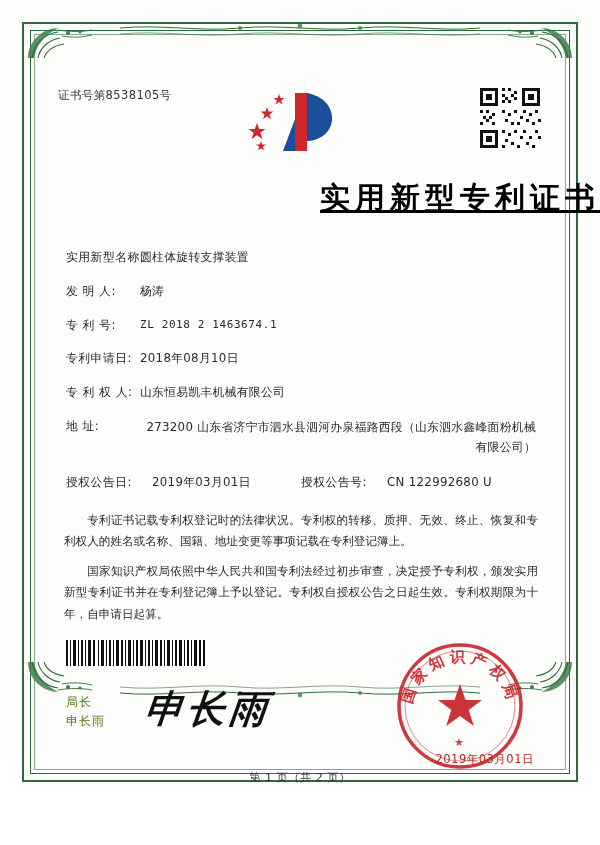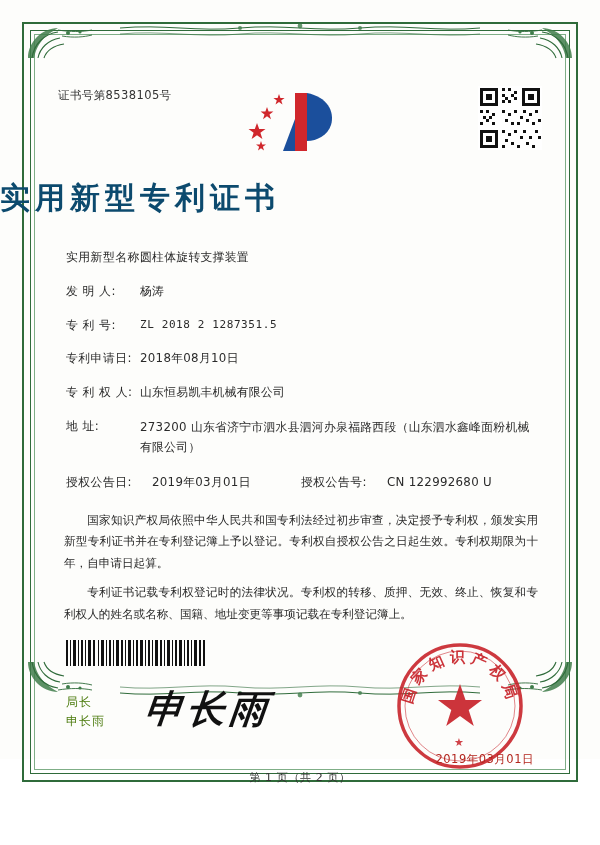--- a/index.html
+++ b/index.html
@@ -88,26 +88,27 @@
   .qr {
     position: absolute;
     right: 58px; top: 86px;
     width: 64px; height: 64px;
   }
 
   
   .title {
     position: absolute;
     left: 0; right: 0; top: 178px;
-    text-align: left;
+    text-align: right;
     font-family: "DejaVu Serif", "Liberation Serif", serif;
     font-weight: bold;
     font-size: 30px;
     letter-spacing: 5px;
-    color: #0c4a6e;
+    color: #000000;
+    text-decoration: underline;
   }
 
   
   .fields {
     position: absolute;
     left: 66px; top: 248px;
     width: 470px;
     font-size: 11.8px;
     color: #2a2a2a;
     line-height: 1.55;
@@ -125,21 +126,21 @@
   }
   .field-value {
     flex: 1 1 auto;
     letter-spacing: 0.3px;
   }
   .field-value.mono {
     font-family: "DejaVu Sans Mono", "Liberation Mono", monospace;
     font-size: 11px;
     letter-spacing: 0.6px;
   }
-  .addr-wrap { line-height: 1.7; }
+  .addr-wrap { line-height: 1.7; text-align: right; }
 
   .twocol {
     display: flex;
     width: 100%;
   }
   .twocol .half {
     display: flex;
     flex: 1 1 50%;
     align-items: center;
   }
@@ -401,21 +402,21 @@
       <div class="field-value">圆柱体旋转支撑装置</div>
     </div>
 
     <div class="field-row">
       <div class="field-label">发 明 人:</div>
       <div class="field-value">杨涛</div>
     </div>
 
     <div class="field-row">
       <div class="field-label">专 利 号:</div>
-      <div class="field-value mono">ZL 2018 2 1287351.5</div>
+      <div class="field-value mono">ZL 2018 2 1463674.1</div>
     </div>
 
     <div class="field-row">
       <div class="field-label">专利申请日:</div>
       <div class="field-value">2018年08月10日</div>
     </div>
 
     <div class="field-row">
       <div class="field-label">专 利 权 人:</div>
       <div class="field-value">山东恒易凯丰机械有限公司</div>
@@ -435,22 +436,22 @@
         <div class="half">
           <div class="field-label">授权公告号:</div>
           <div class="field-value">CN 122992680 U</div>
         </div>
       </div>
     </div>
 
   </div>
 
   <div class="paragraphs">
+    <p>专利证书记载专利权登记时的法律状况。专利权的转移、质押、无效、终止、恢复和专利权人的姓名或名称、国籍、地址变更等事项记载在专利登记簿上。</p>
     <p>国家知识产权局依照中华人民共和国专利法经过初步审查，决定授予专利权，颁发实用新型专利证书并在专利登记簿上予以登记。专利权自授权公告之日起生效。专利权期限为十年，自申请日起算。</p>
-    <p>专利证书记载专利权登记时的法律状况。专利权的转移、质押、无效、终止、恢复和专利权人的姓名或名称、国籍、地址变更等事项记载在专利登记簿上。</p>
   </div>
 
   <div class="barcode">
     <svg width="140" height="26" viewBox="0 0 140 26" shape-rendering="crispEdges">
       <rect width="140" height="26" fill="#fdfdfb"></rect>
       <g fill="#111">
         <rect x="0" y="0" width="2" height="26"></rect>
           <rect x="4" y="0" width="1" height="26"></rect>
         <rect x="7" y="0" width="3" height="26"></rect>
           <rect x="12" y="0" width="1" height="26"></rect>

